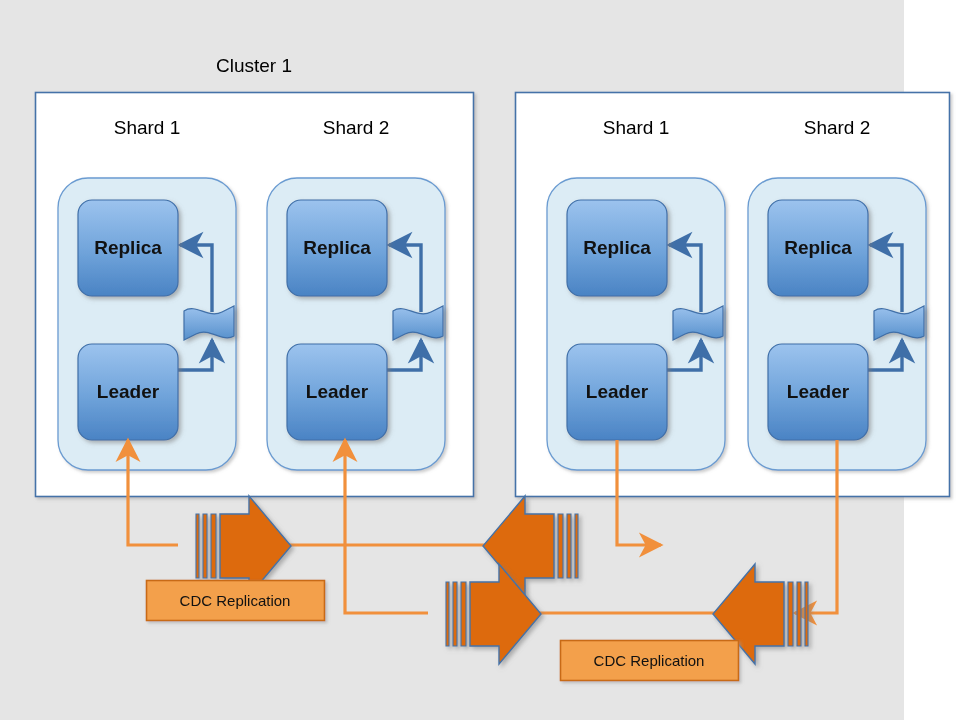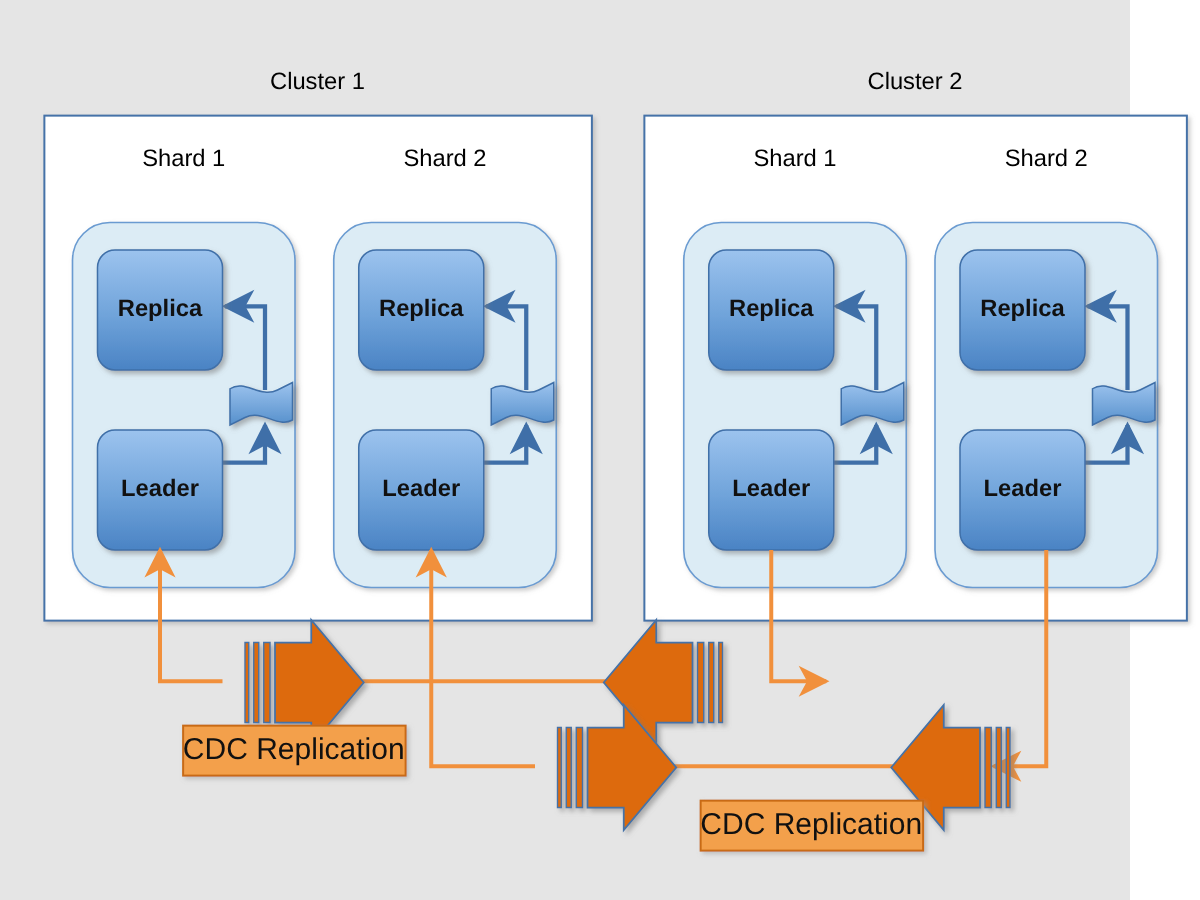--- a/index.html
+++ b/index.html
@@ -4,21 +4,21 @@
 <style>
   html,body{margin:0;padding:0;background:#ffffff;}
   body{width:960px;height:720px;overflow:hidden;
        font-family:"Liberation Sans","DejaVu Sans",sans-serif;}
   #stage{position:relative;width:904px;height:720px;background:#e5e5e5;}
   svg#canvas{position:absolute;left:0;top:0;width:960px;height:720px;}
   .ttl{position:absolute;font-size:19px;color:#000;white-space:nowrap;
        text-align:center;}
   .nodelbl{position:absolute;font-size:19px;color:#111;white-space:nowrap;
        display:flex;align-items:center;justify-content:center;font-weight:bold;}
-  .cdclbl{position:absolute;font-size:24px;color:#111;white-space:nowrap;
+  .cdclbl{position:absolute;font-size:15px;color:#111;white-space:nowrap;
        display:flex;align-items:center;justify-content:center;text-align:right;}
 </style>
 </head>
 <body>
 
 <div id="stage">
 
   <svg id="canvas" viewBox="0 0 960 720">
     <defs>
       <linearGradient id="nodeGrad" x1="0" y1="0" x2="0" y2="1">
@@ -169,21 +169,20 @@
       <path d="M793,582 L793,646 L788,646 L788,582 Z" fill="#DD6B0D" stroke="#4472A8" stroke-width="1.1"></path>
       <path d="M784,582 L784,646 L755,646 L755,664 L713,614 L755,564 L755,582 Z" fill="#DD6B0D" stroke="#4472A8" stroke-width="1.4"></path>
     </g>
 
     
     <rect x="146.5" y="580.5" width="178" height="40" fill="#F3A04C" stroke="#C86A14" stroke-width="1.6" filter="url(#sdwSoft)"></rect>
     <rect x="560.5" y="640.5" width="178" height="40" fill="#F3A04C" stroke="#C86A14" stroke-width="1.6" filter="url(#sdwSoft)"></rect>
   </svg>
 
   <div class="ttl" style="left:35px;top:55px;width:438px;">Cluster 1</div>
-  <div class="ttl" style="left:515px;top:55px;width:434px;">Cluster 2</div>
 
   <div class="ttl" style="left:58px;top:117px;width:178px;">Shard 1</div>
   <div class="ttl" style="left:267px;top:117px;width:178px;">Shard 2</div>
   <div class="ttl" style="left:547px;top:117px;width:178px;">Shard 1</div>
   <div class="ttl" style="left:748px;top:117px;width:178px;">Shard 2</div>
 
   <div class="nodelbl" style="left:78px;top:200px;width:100px;height:96px;">Replica</div>
   <div class="nodelbl" style="left:78px;top:344px;width:100px;height:96px;">Leader</div>
   <div class="nodelbl" style="left:287px;top:200px;width:100px;height:96px;">Replica</div>
   <div class="nodelbl" style="left:287px;top:344px;width:100px;height:96px;">Leader</div>

